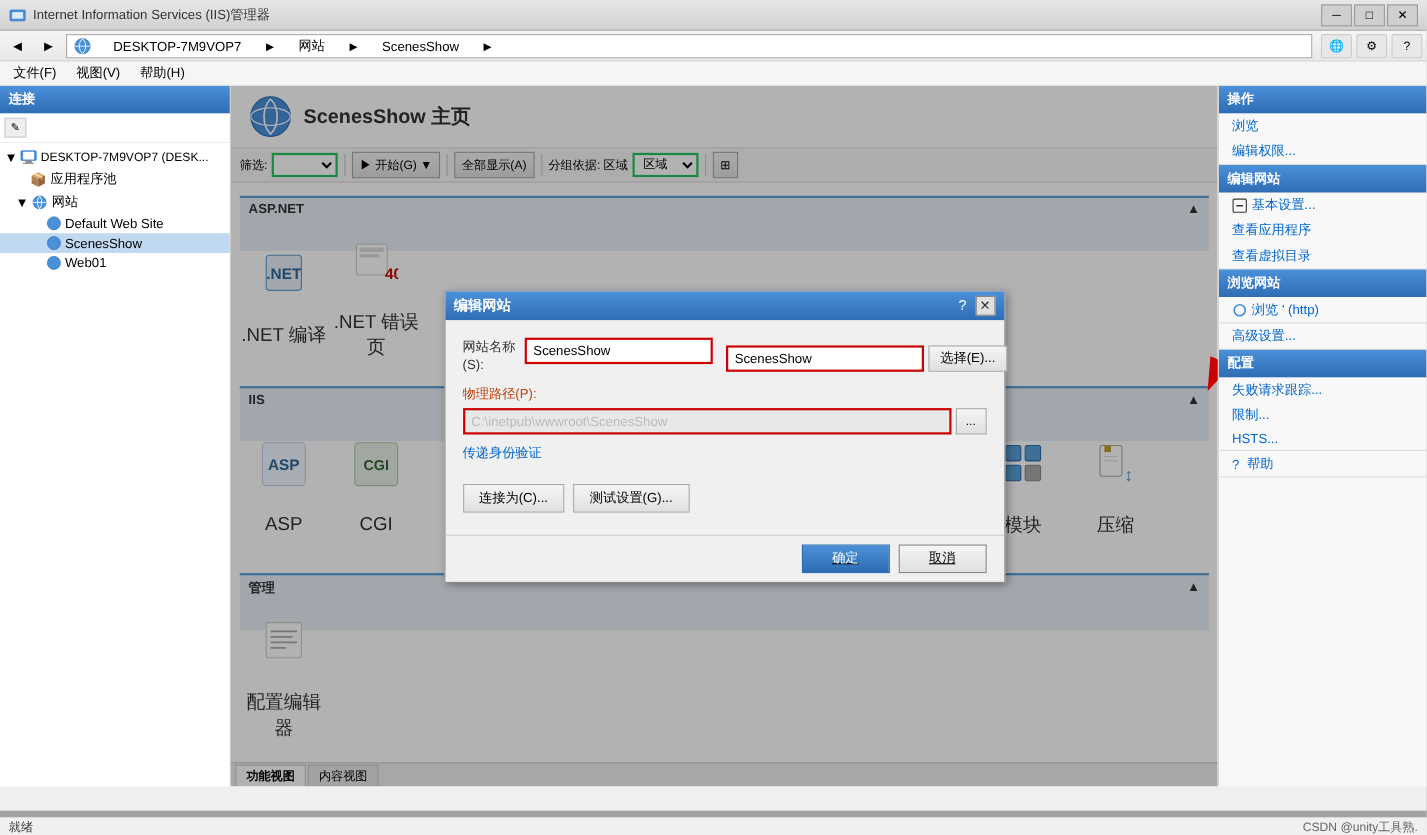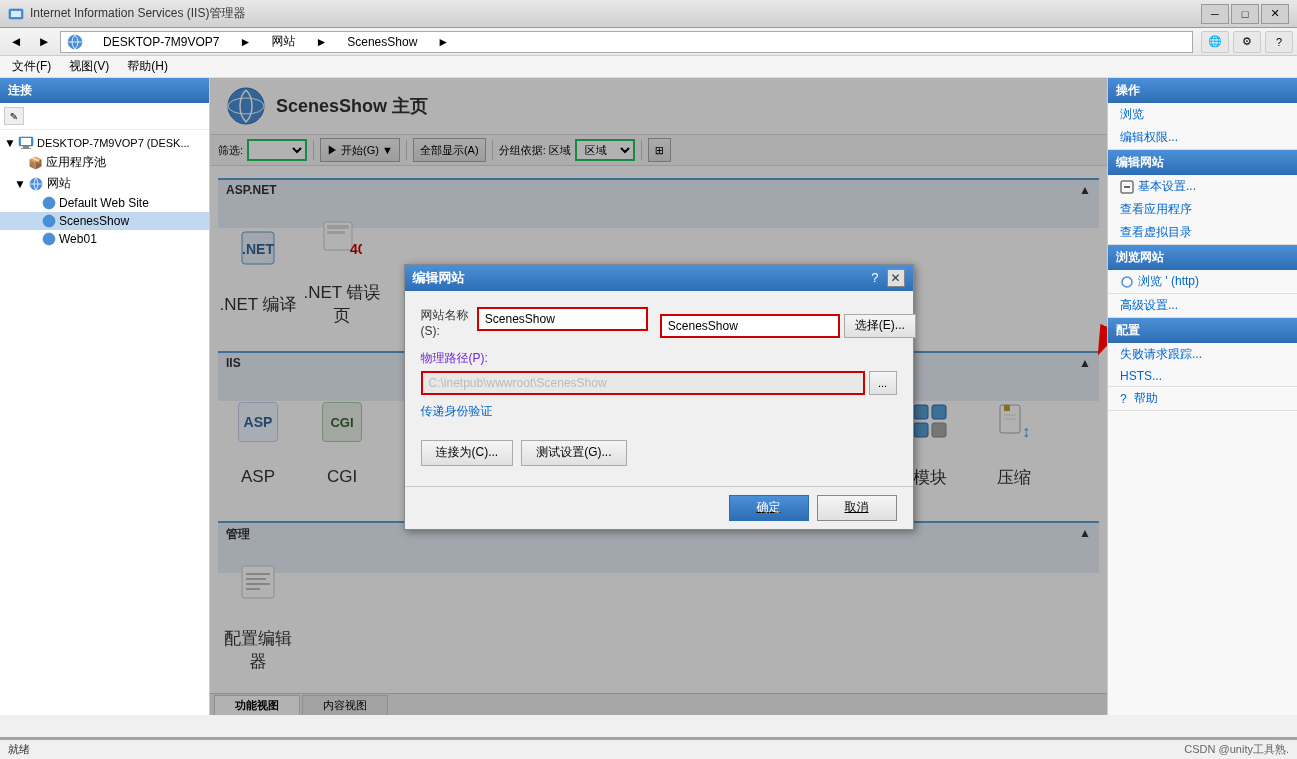--- a/index.html
+++ b/index.html
@@ -42,21 +42,21 @@
       display: flex;
       align-items: center;
       padding: 0 4px;
       gap: 2px;
     }
     .menu-item { padding: 2px 8px; cursor: pointer; border-radius: 2px; font-size: 12px; }
 
     
     .status-bar {
       background: #f0f0f0;
-      border-top: 3px solid #a3a3a3;
+      border-top: 6px solid #a3a3a3;
       height: 22px;
       display: flex;
       align-items: center;
       padding: 0 8px;
       font-size: 11px;
       color: #333;
       position: absolute;
       bottom: 0;
       left: 0;
       right: 0;
@@ -172,21 +172,21 @@
     
     .bottom-tabs {
       background: #f0f0f0;
       border-top: 1px solid #ccc;
       height: 22px;
       display: flex;
       align-items: flex-end;
       padding: 0 4px;
     }
     .bottom-tab {
-      padding: 2px 20px;
+      padding: 2px 9px;
       border: 1px solid #ccc;
       border-bottom: none;
       background: #e8e8e8;
       cursor: pointer;
       font-size: 11px;
       margin-right: 2px;
     }
     .bottom-tab.active { background: white; font-weight: bold; }
 
     
@@ -241,21 +241,21 @@
     .modal-select-btn {
       height: 24px;
       border: 1px solid #aaa;
       background: linear-gradient(to bottom, #f5f5f5, #e0e0e0);
       padding: 0 10px;
       cursor: pointer;
       font-size: 12px;
       white-space: nowrap;
     }
     .modal-path-row { margin-bottom: 8px; }
-    .modal-path-label { font-size: 12px; color: #6d28d9; margin-bottom: 4px; }
+    .modal-path-label { font-size: 12px; color: #c2410c; margin-bottom: 4px; }
     .modal-path-input-container { display: flex; align-items: center; gap: 4px; }
     .modal-path-input {
       flex: 1;
       height: 24px;
       border: 2px solid #cc0000;
       padding: 0 6px;
       font-size: 12px;
       background: #e8e8e8;
       color: #999;
     }
@@ -710,20 +710,23 @@
         <span>高级设置...</span>
       </div>
     </div>
 
     <div class="right-panel-section">
       <div class="right-panel-header">配置</div>
       <div class="right-panel-item">
         <span>失败请求跟踪...</span>
       </div>
       <div class="right-panel-item">
+        <span>限制...</span>
+      </div>
+      <div class="right-panel-item">
         <span>HSTS...</span>
       </div>
     </div>
 
     <div class="right-panel-section">
       <div class="right-panel-item">
         <span style="color:#0066cc;margin-right:3px;">?</span>
         <span>帮助</span>
       </div>
     </div>

